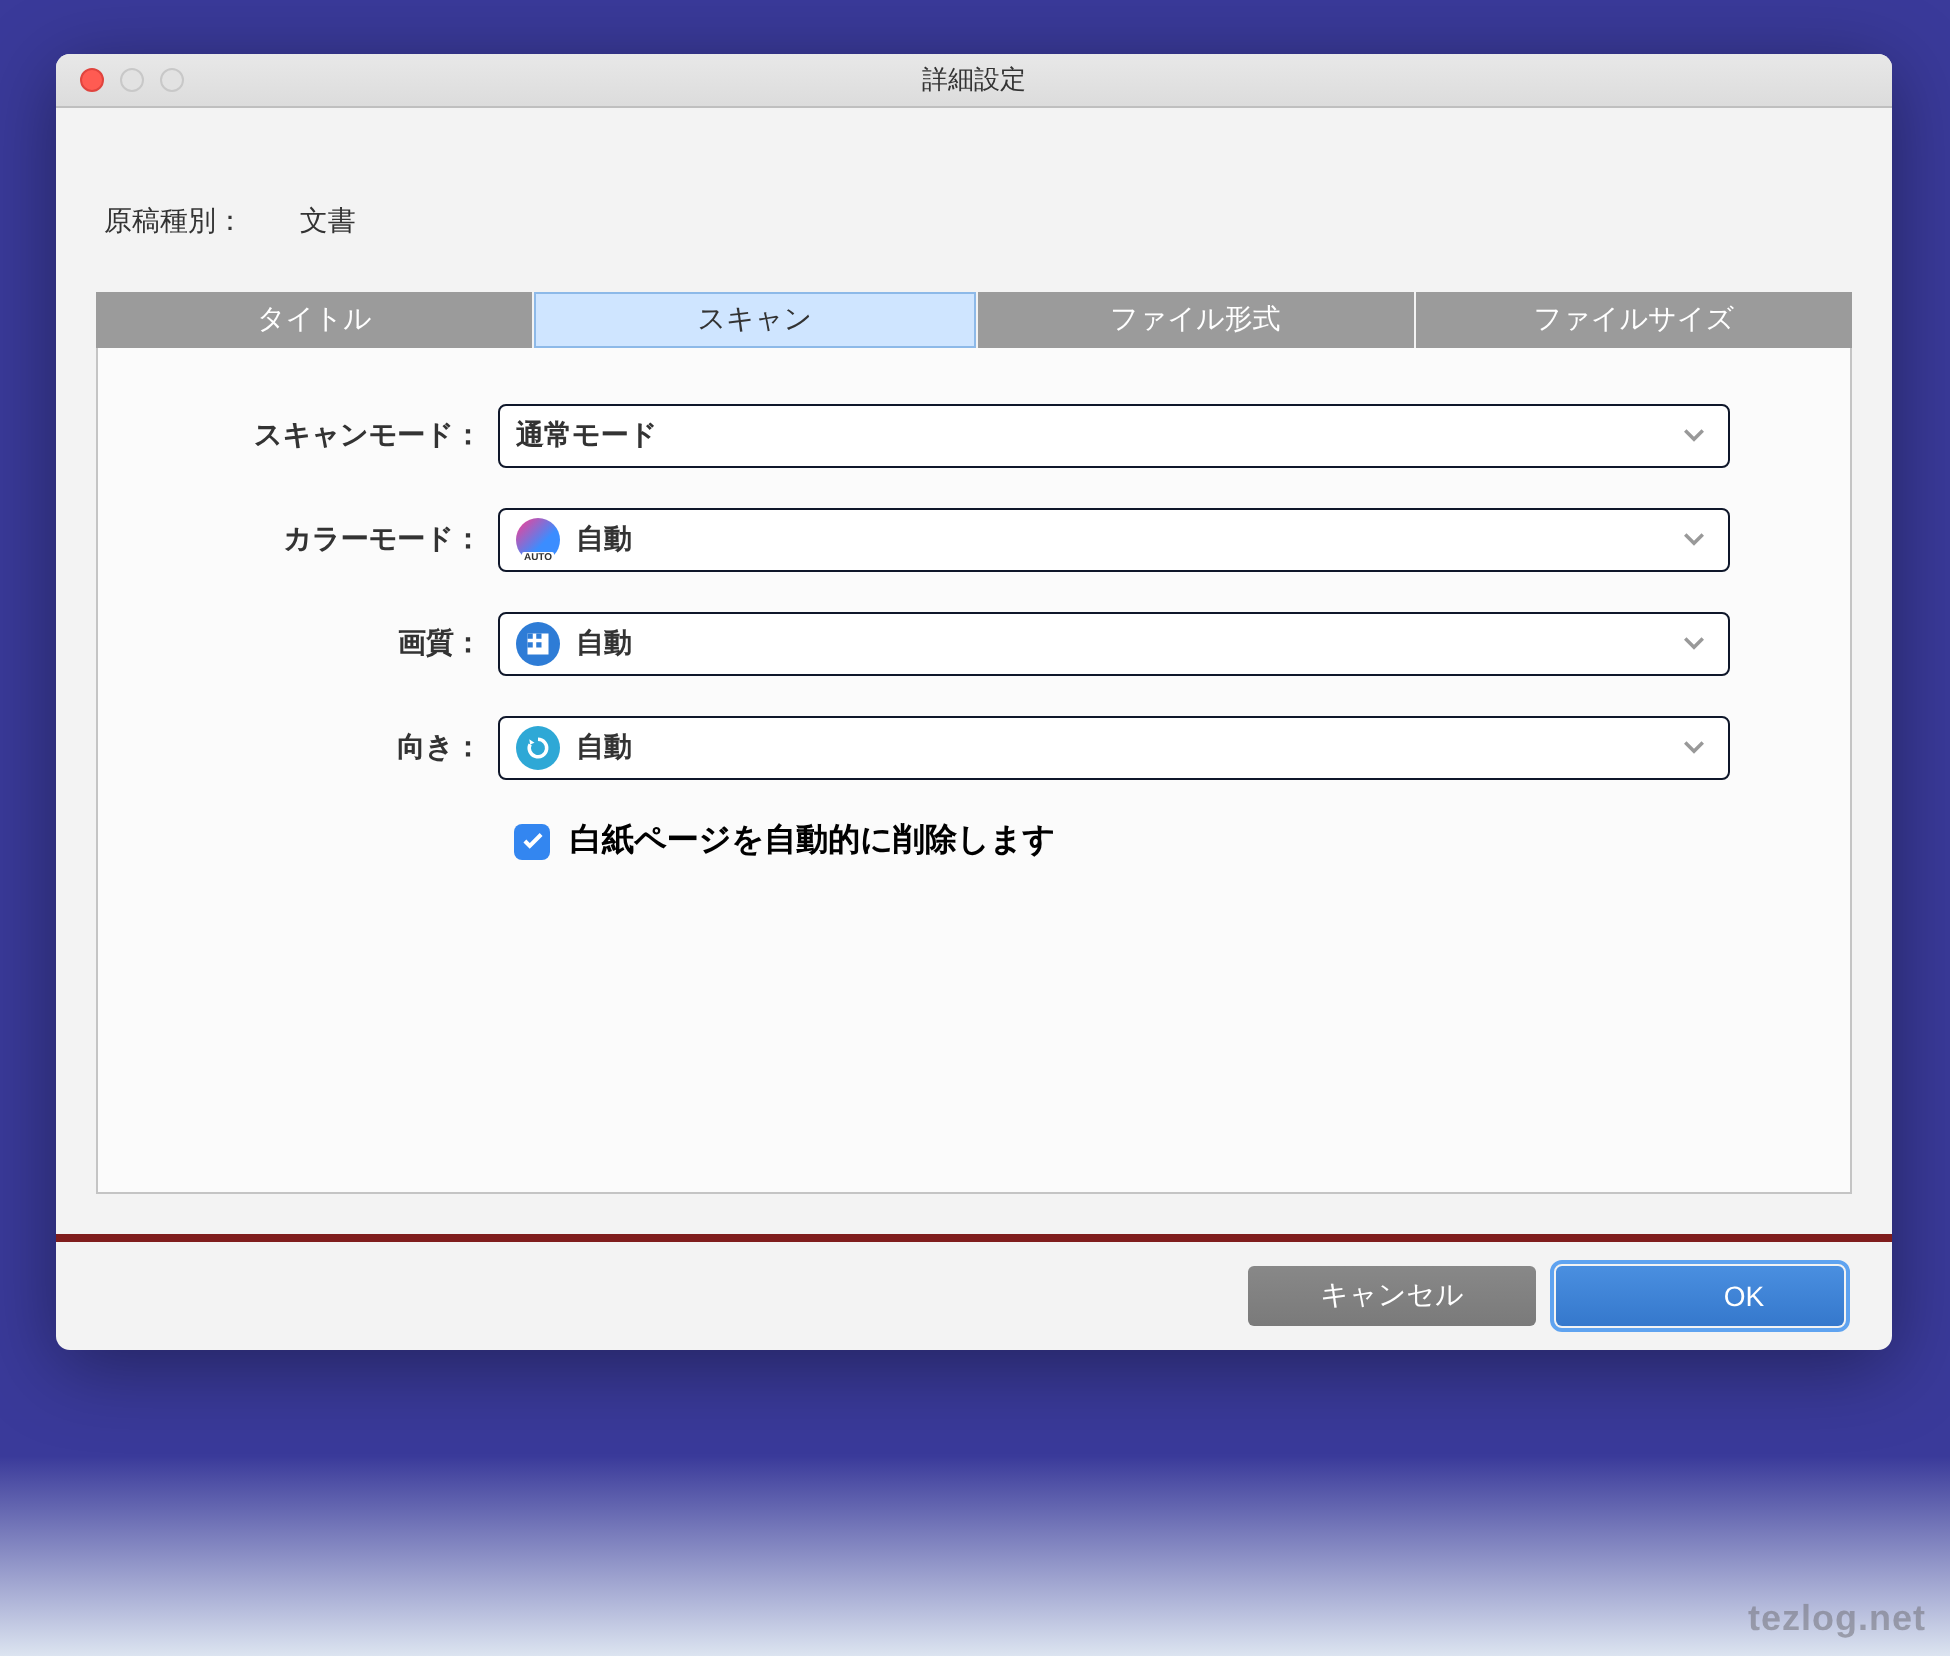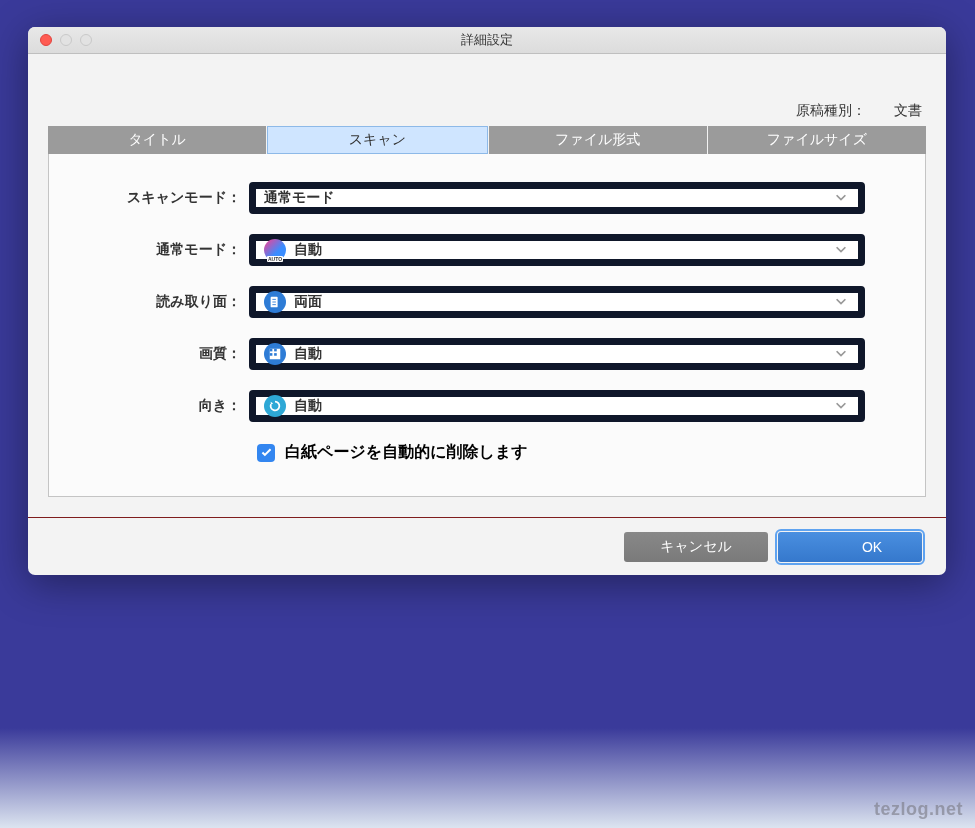--- a/index.html
+++ b/index.html
@@ -33,21 +33,21 @@
       font-size: 18px;
       font-weight: bold;
       letter-spacing: 0.5px;
       z-index: 100;
     }
     .window {
       position: absolute;
       left: 28px;
       top: 27px;
       width: 918px;
-      height: 548px;
+      height: 648px;
       background: #f3f3f3;
       border-radius: 7px;
       box-shadow: 0 8px 40px rgba(0,0,0,0.4);
       display: flex;
       flex-direction: column;
       overflow: hidden;
     }
     .titlebar {
       height: 27px;
       background: linear-gradient(to bottom, #e8e8e8, #dcdcdc);
@@ -77,24 +77,23 @@
       color: #333;
       pointer-events: none;
     }
     .content {
       flex: 1;
       padding: 20px;
       display: flex;
       flex-direction: column;
     }
     .doctype-row {
-      padding: 28px 4px 6px 4px;
-      font-size: 14px;
-      color: #333;
-      text-align: right;
+      padding: 28px 4px 26px 4px;
+      font-size: 14px;
+      color: #333;
     }
     .doctype-label { margin-right: 24px; }
     .tabs {
       display: flex;
       gap: 1px;
     }
     .tab {
       flex: 1;
       height: 28px;
       display: flex;
@@ -128,21 +127,21 @@
       width: 140px;
       text-align: right;
       font-size: 14px;
       color: #333;
       padding-right: 8px;
     }
     .select {
       flex: 1;
       height: 32px;
       background: #fff;
-      border: 7px solid #0f172a;
+      border: 1px solid #0f172a;
       border-radius: 4px;
       display: flex;
       align-items: center;
       padding-left: 8px;
       position: relative;
       cursor: pointer;
       font-size: 14px;
       color: #333;
     }
     .select .chevron {
@@ -202,21 +201,21 @@
       color: #333;
       cursor: pointer;
     }
     .footer {
       height: 58px;
       display: flex;
       align-items: center;
       justify-content: flex-end;
       gap: 10px;
       padding-right: 24px;
-      border-top: 1px solid #7f1d1d;
+      border-top: 4px solid #7f1d1d;
     }
     .btn {
       width: 144px;
       height: 30px;
       border-radius: 3px;
       display: flex;
       align-items: center;
       justify-content: center;
       font-size: 14px;
       cursor: pointer;
@@ -271,49 +270,32 @@
           <span>通常モード</span>
           <span class="chevron">
             <svg viewBox="0 0 16 16">
                 <path d="M3 6l5 5 5-5" fill="none" stroke="#999" stroke-width="2"></path>
               </svg>
           </span>
         </div>
       </div>
 
       <div class="form-row">
-        <div class="form-label">通常モード：</div>
+        <div class="form-label">カラーモード：</div>
         <div class="select">
           <span class="icon icon-color"></span>
           <span>自動</span>
           <span class="chevron">
             <svg viewBox="0 0 16 16">
                 <path d="M3 6l5 5 5-5" fill="none" stroke="#999" stroke-width="2"></path>
               </svg>
           </span>
         </div>
       </div>
 
-      <div class="form-row">
-        <div class="form-label">読み取り面：</div>
-        <div class="select">
-          <span class="icon icon-side">
-            <svg viewBox="0 0 16 16" width="14" height="14">
-                <rect x="3" y="2" width="8" height="12" rx="1" fill="#fff"></rect>
-                <path d="M5 5h4M5 8h4M5 11h4" stroke="#2e7cd6" stroke-width="1"></path>
-              </svg>
-          </span>
-          <span>両面</span>
-          <span class="chevron">
-            <svg viewBox="0 0 16 16">
-                <path d="M3 6l5 5 5-5" fill="none" stroke="#999" stroke-width="2"></path>
-              </svg>
-          </span>
-        </div>
-      </div>
 
       <div class="form-row">
         <div class="form-label">画質：</div>
         <div class="select">
           <span class="icon icon-quality">
             <svg viewBox="0 0 16 16" width="14" height="14">
                 <rect x="2" y="2" width="12" height="12" fill="#fff"></rect>
                 <rect x="2" y="2" width="3" height="3" fill="#2e7cd6"></rect>
                 <rect x="7" y="2" width="3" height="3" fill="#2e7cd6"></rect>
                 <rect x="2" y="7" width="3" height="3" fill="#2e7cd6"></rect>

